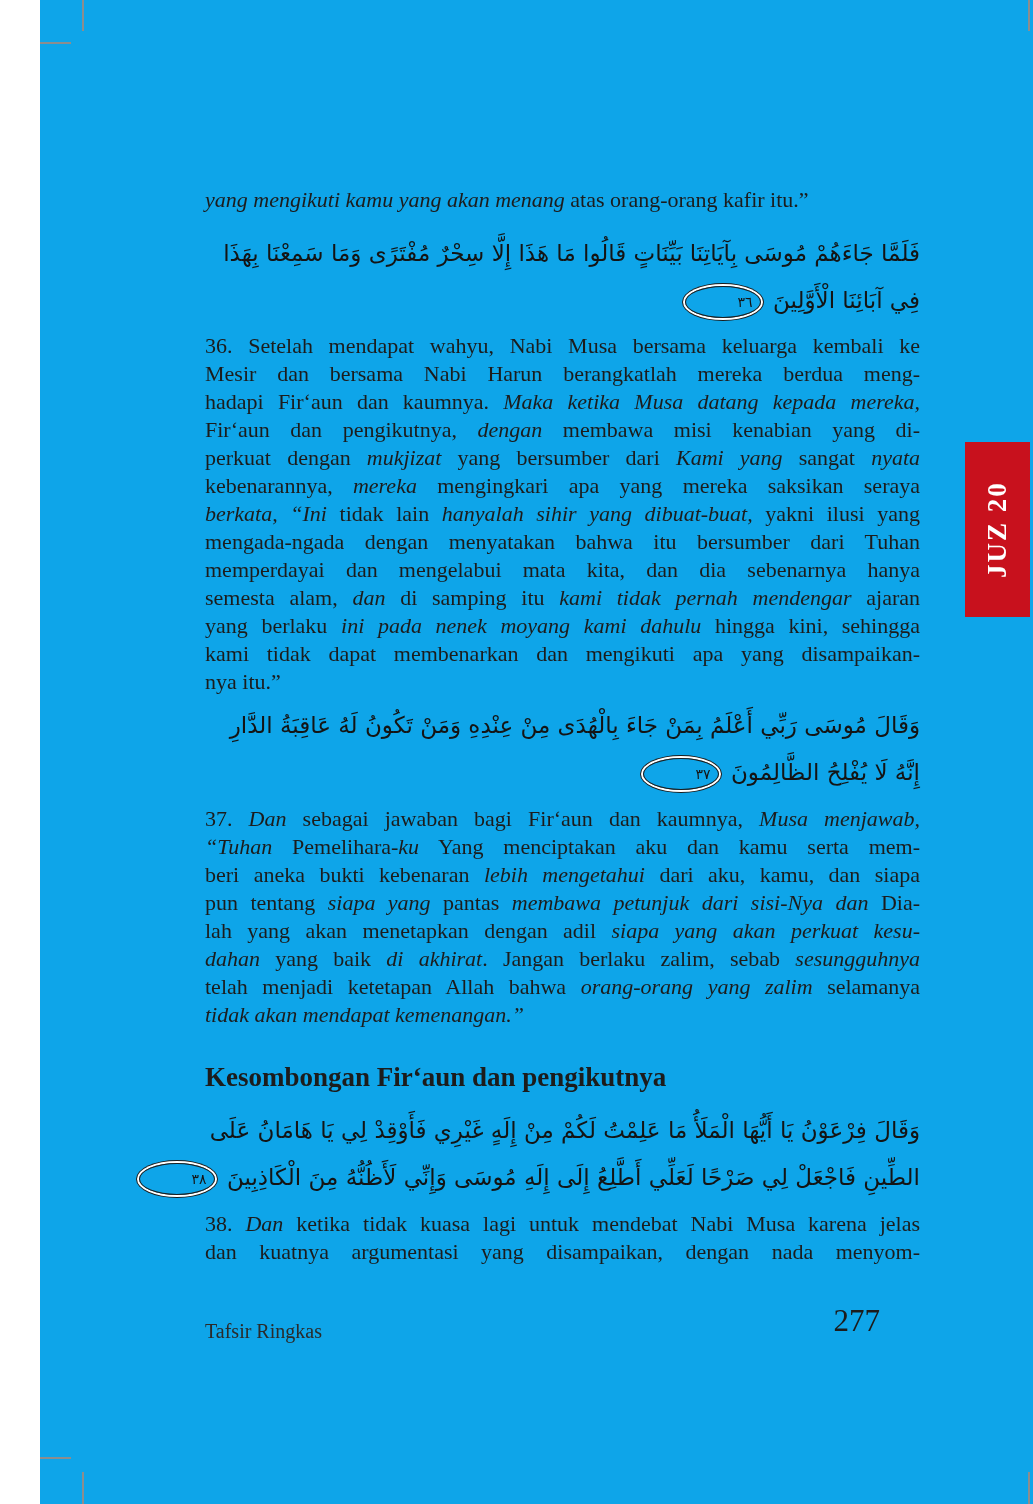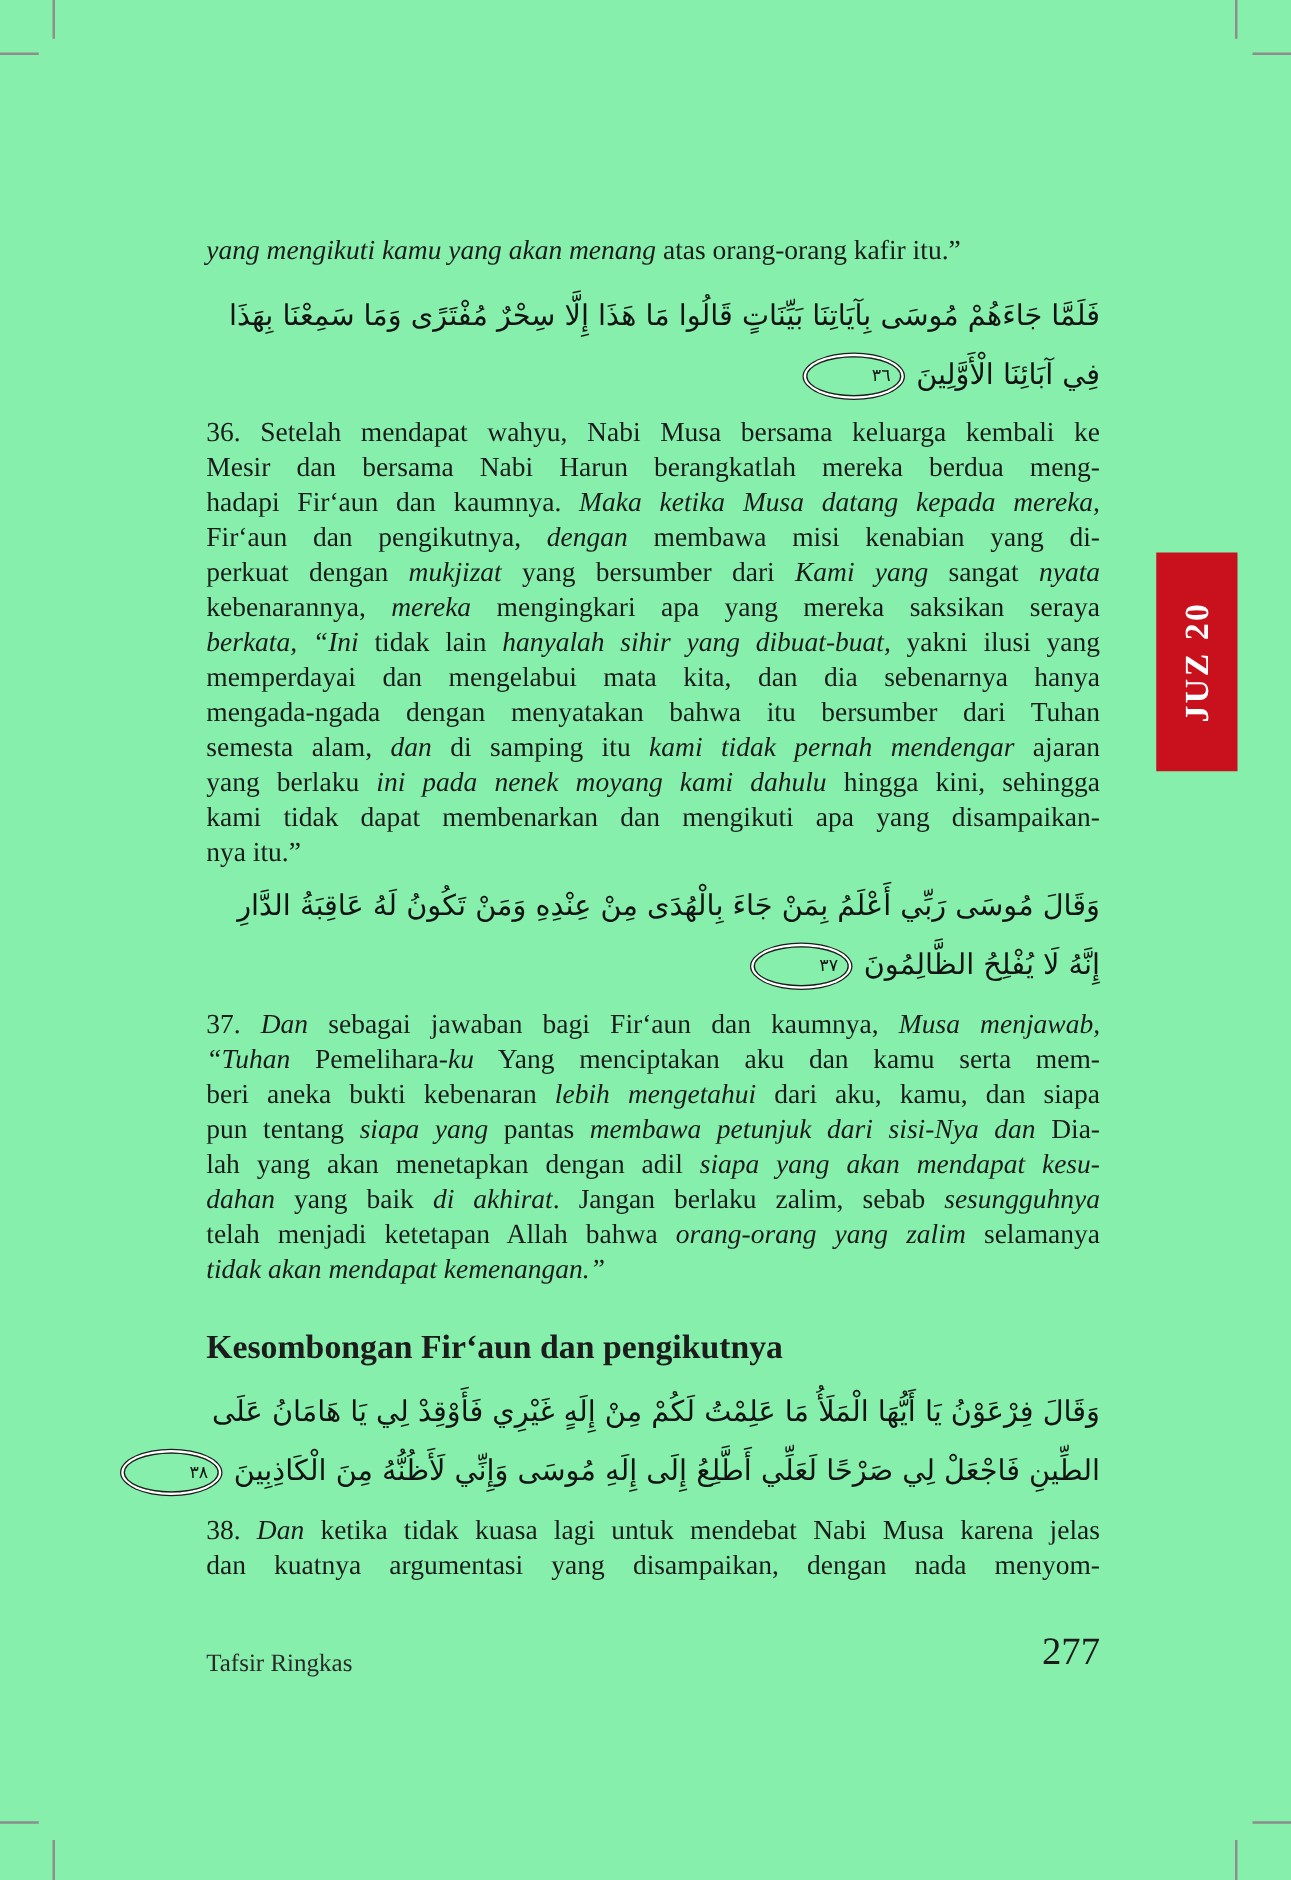--- a/index.html
+++ b/index.html
@@ -1,18 +1,18 @@
 <!DOCTYPE html>
 <html><head>
 <meta charset="utf-8">
 <style>
   html,body { margin:0; padding:0; background:#ffffff; }
   body { width:1033px; height:1504px; position:relative; overflow:hidden;
          font-family:"Liberation Serif", serif; color:#1c1c1c; }
-  .page { position:absolute; inset:0; background:#86efac; }
+  .page { position:absolute; inset:0; background:#0ea5e9;margin-left:40px; }
 
   
   .cropmark { position:absolute; background:#8d8d8d; }
 
   
   .content { position:absolute; left:165px; top:0; width:715px; }
 
   .lead { margin-top:186px; font-size:22px; line-height:28px; text-align:left; }
   .it { font-style:italic; }
 
@@ -70,39 +70,39 @@
     </div>
 
     <div class="para p36">
         <div class="tline"><span>36. Setelah mendapat wahyu, Nabi Musa bersama keluarga kembali ke</span></div>
         <div class="tline"><span>Mesir dan bersama Nabi Harun berangkatlah mereka berdua meng-</span></div>
         <div class="tline"><span>hadapi Fir‘aun dan kaumnya. </span><span class="it">Maka ketika Musa datang kepada mereka,</span></div>
         <div class="tline"><span>Fir‘aun dan pengikutnya, </span><span class="it">dengan</span><span> membawa misi kenabian yang di-</span></div>
         <div class="tline"><span>perkuat dengan </span><span class="it">mukjizat</span><span> yang bersumber dari </span><span class="it">Kami yang</span><span> sangat </span><span class="it">nyata</span></div>
         <div class="tline"><span>kebenarannya, </span><span class="it">mereka</span><span> mengingkari apa yang mereka saksikan seraya</span></div>
         <div class="tline"><span class="it">berkata, “Ini</span><span> tidak lain </span><span class="it">hanyalah sihir yang dibuat-buat,</span><span> yakni ilusi yang</span></div>
+        <div class="tline"><span>mengada-ngada dengan menyatakan bahwa itu bersumber dari Tuhan</span></div>
         <div class="tline"><span>memperdayai dan mengelabui mata kita, dan dia sebenarnya hanya</span></div>
-        <div class="tline"><span>mengada-ngada dengan menyatakan bahwa itu bersumber dari Tuhan</span></div>
         <div class="tline"><span>semesta alam, </span><span class="it">dan</span><span> di samping itu </span><span class="it">kami tidak pernah mendengar</span><span> ajaran</span></div>
         <div class="tline"><span>yang berlaku </span><span class="it">ini pada nenek moyang kami dahulu</span><span> hingga kini, sehingga</span></div>
         <div class="tline"><span>kami tidak dapat membenarkan dan mengikuti apa yang disampaikan-</span></div>
         <div class="tline final"><span>nya itu.”</span></div>
       </div>
 
     <div class="verse v37">
       <div class="ar-line">وَقَالَ مُوسَى رَبِّي أَعْلَمُ بِمَنْ جَاءَ بِالْهُدَى مِنْ عِنْدِهِ وَمَنْ تَكُونُ لَهُ عَاقِبَةُ الدَّارِ</div>
       <div class="ar-line"><span>إِنَّهُ لَا يُفْلِحُ الظَّالِمُونَ</span><span class="ayah-marker">٣٧</span></div>
     </div>
 
     <div class="para p37">
         <div class="tline"><span>37. </span><span class="it">Dan</span><span> sebagai jawaban bagi Fir‘aun dan kaumnya, </span><span class="it">Musa menjawab,</span></div>
         <div class="tline"><span class="it">“Tuhan</span><span> Pemelihara-</span><span class="it">ku</span><span> Yang menciptakan aku dan kamu serta mem-</span></div>
         <div class="tline"><span>beri aneka bukti kebenaran </span><span class="it">lebih mengetahui</span><span> dari aku, kamu, dan siapa</span></div>
         <div class="tline"><span>pun tentang </span><span class="it">siapa yang</span><span> pantas </span><span class="it">membawa petunjuk dari sisi-Nya dan</span><span> Dia-</span></div>
-        <div class="tline"><span>lah yang akan menetapkan dengan adil </span><span class="it">siapa yang akan mendapat kesu-</span></div>
+        <div class="tline"><span>lah yang akan menetapkan dengan adil </span><span class="it">siapa yang akan perkuat kesu-</span></div>
         <div class="tline"><span class="it">dahan</span><span> yang baik </span><span class="it">di akhirat</span><span>. Jangan berlaku zalim, sebab </span><span class="it">sesungguhnya</span></div>
         <div class="tline"><span>telah menjadi ketetapan Allah bahwa </span><span class="it">orang-orang yang zalim</span><span> selamanya</span></div>
         <div class="tline final"><span class="it">tidak akan mendapat kemenangan.”</span></div>
       </div>
 
     <div class="section-heading">Kesombongan Fir‘aun dan pengikutnya</div>
 
     <div class="verse v38">
       <div class="ar-line">وَقَالَ فِرْعَوْنُ يَا أَيُّهَا الْمَلَأُ مَا عَلِمْتُ لَكُمْ مِنْ إِلَهٍ غَيْرِي فَأَوْقِدْ لِي يَا هَامَانُ عَلَى</div>
       <div class="ar-line"><span>الطِّينِ فَاجْعَلْ لِي صَرْحًا لَعَلِّي أَطَّلِعُ إِلَى إِلَهِ مُوسَى وَإِنِّي لَأَظُنُّهُ مِنَ الْكَاذِبِينَ</span><span class="ayah-marker">٣٨</span></div>

